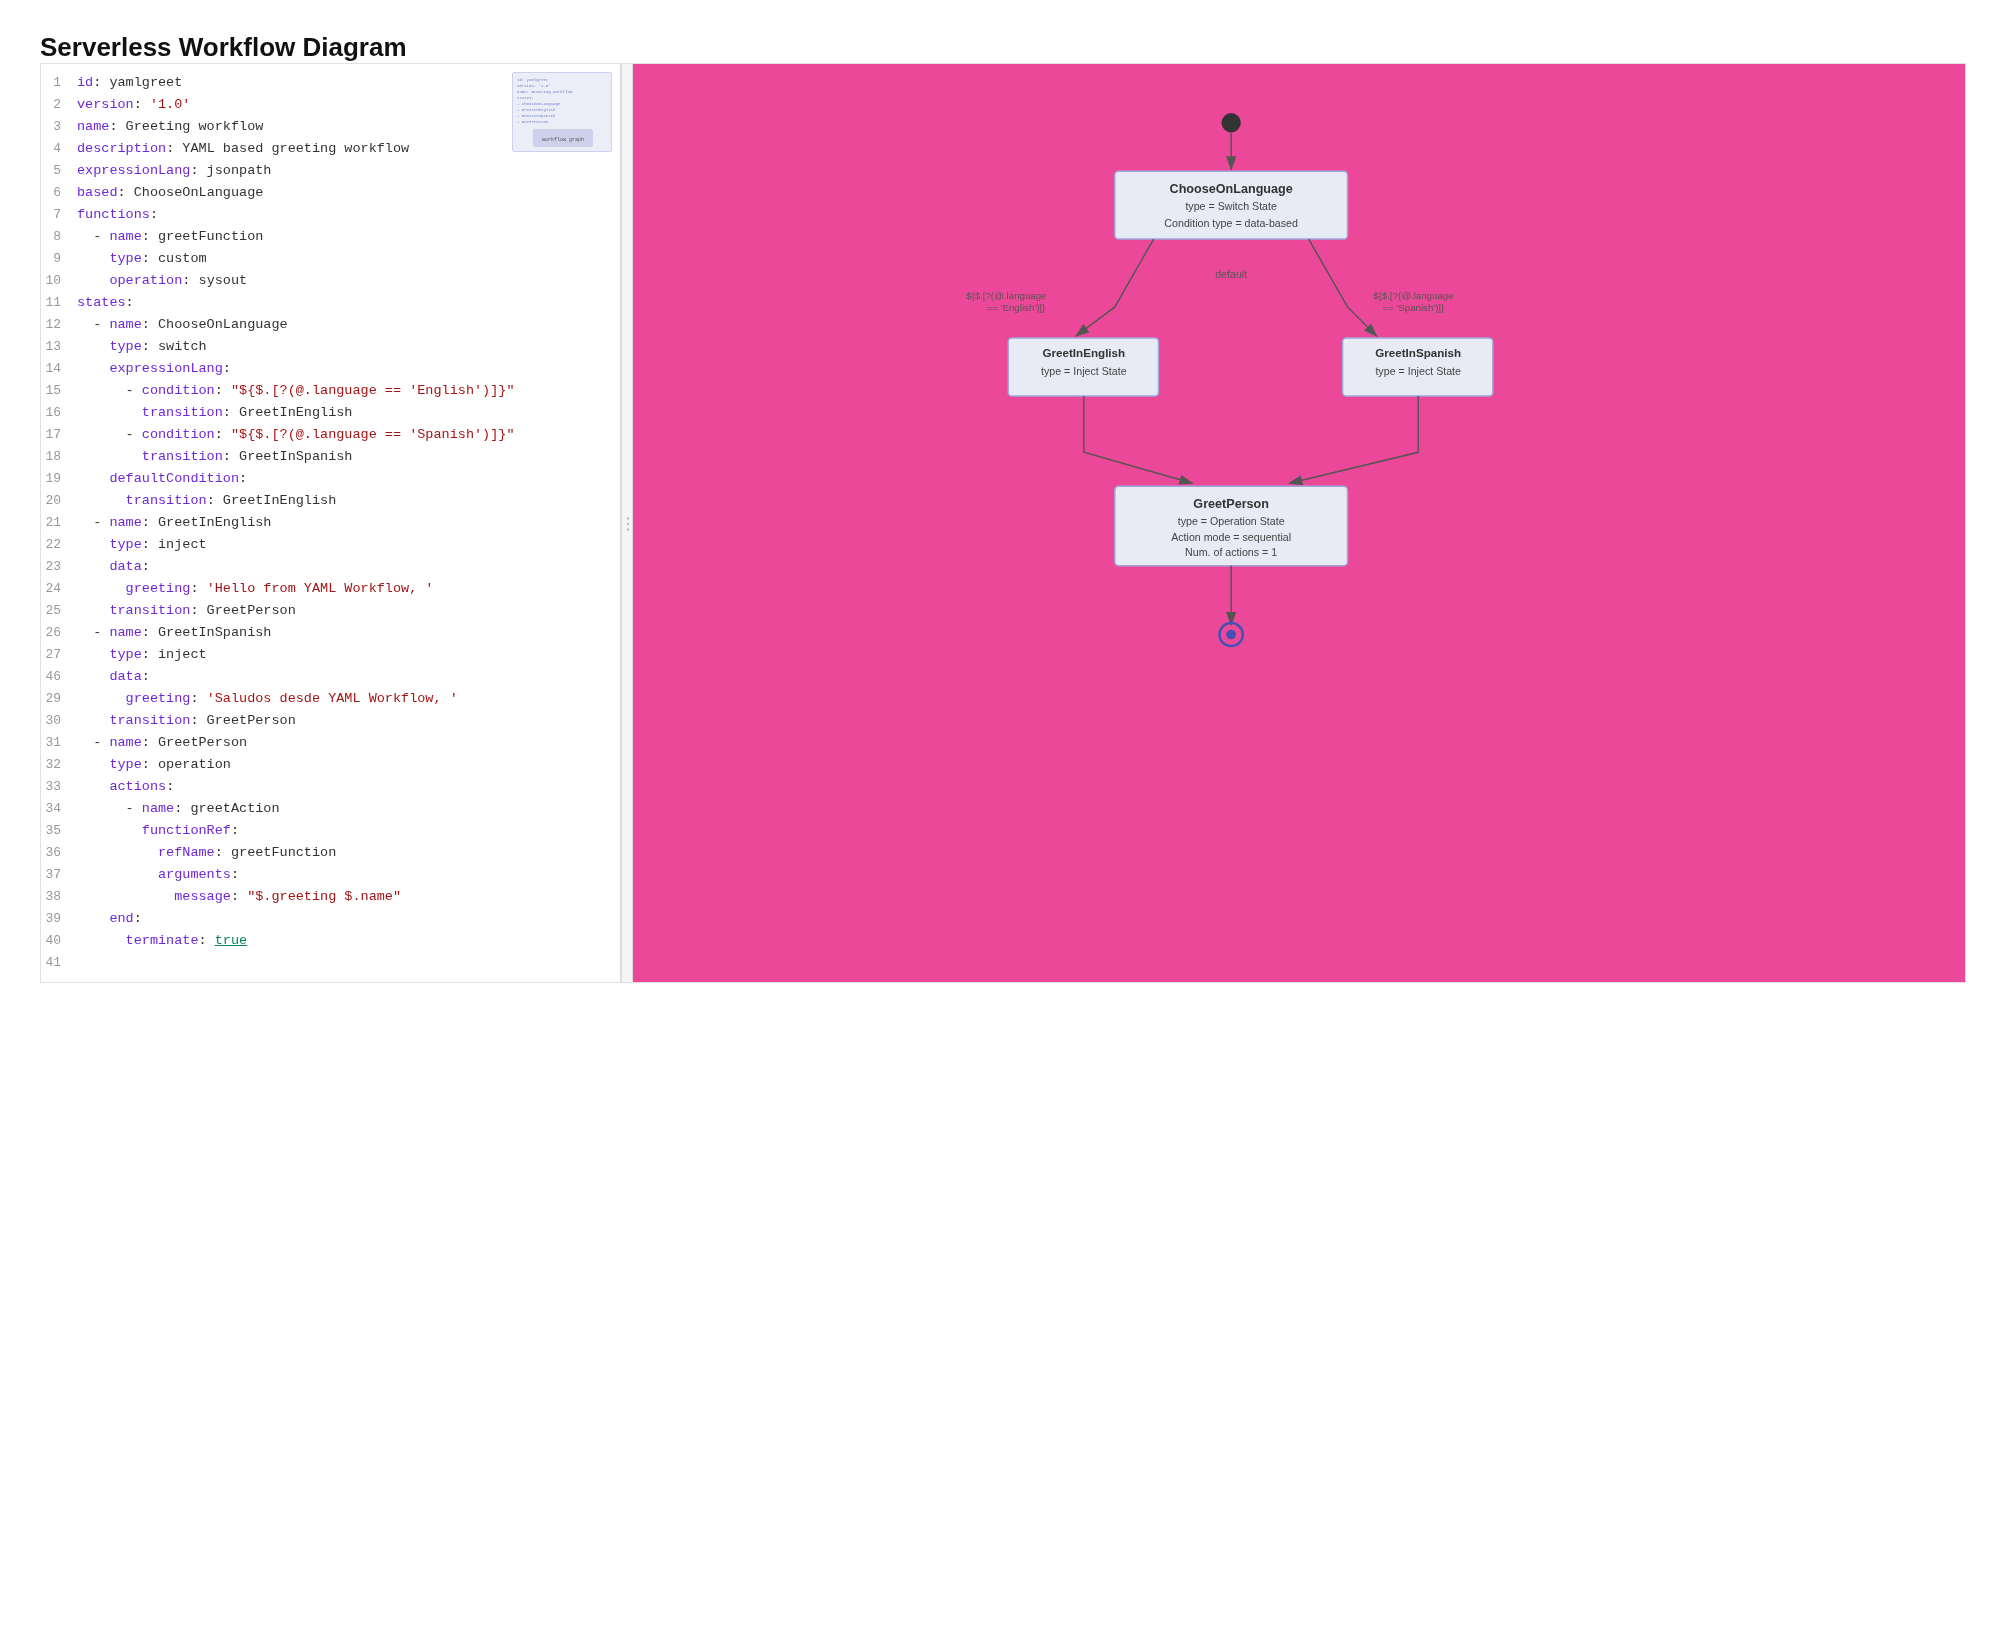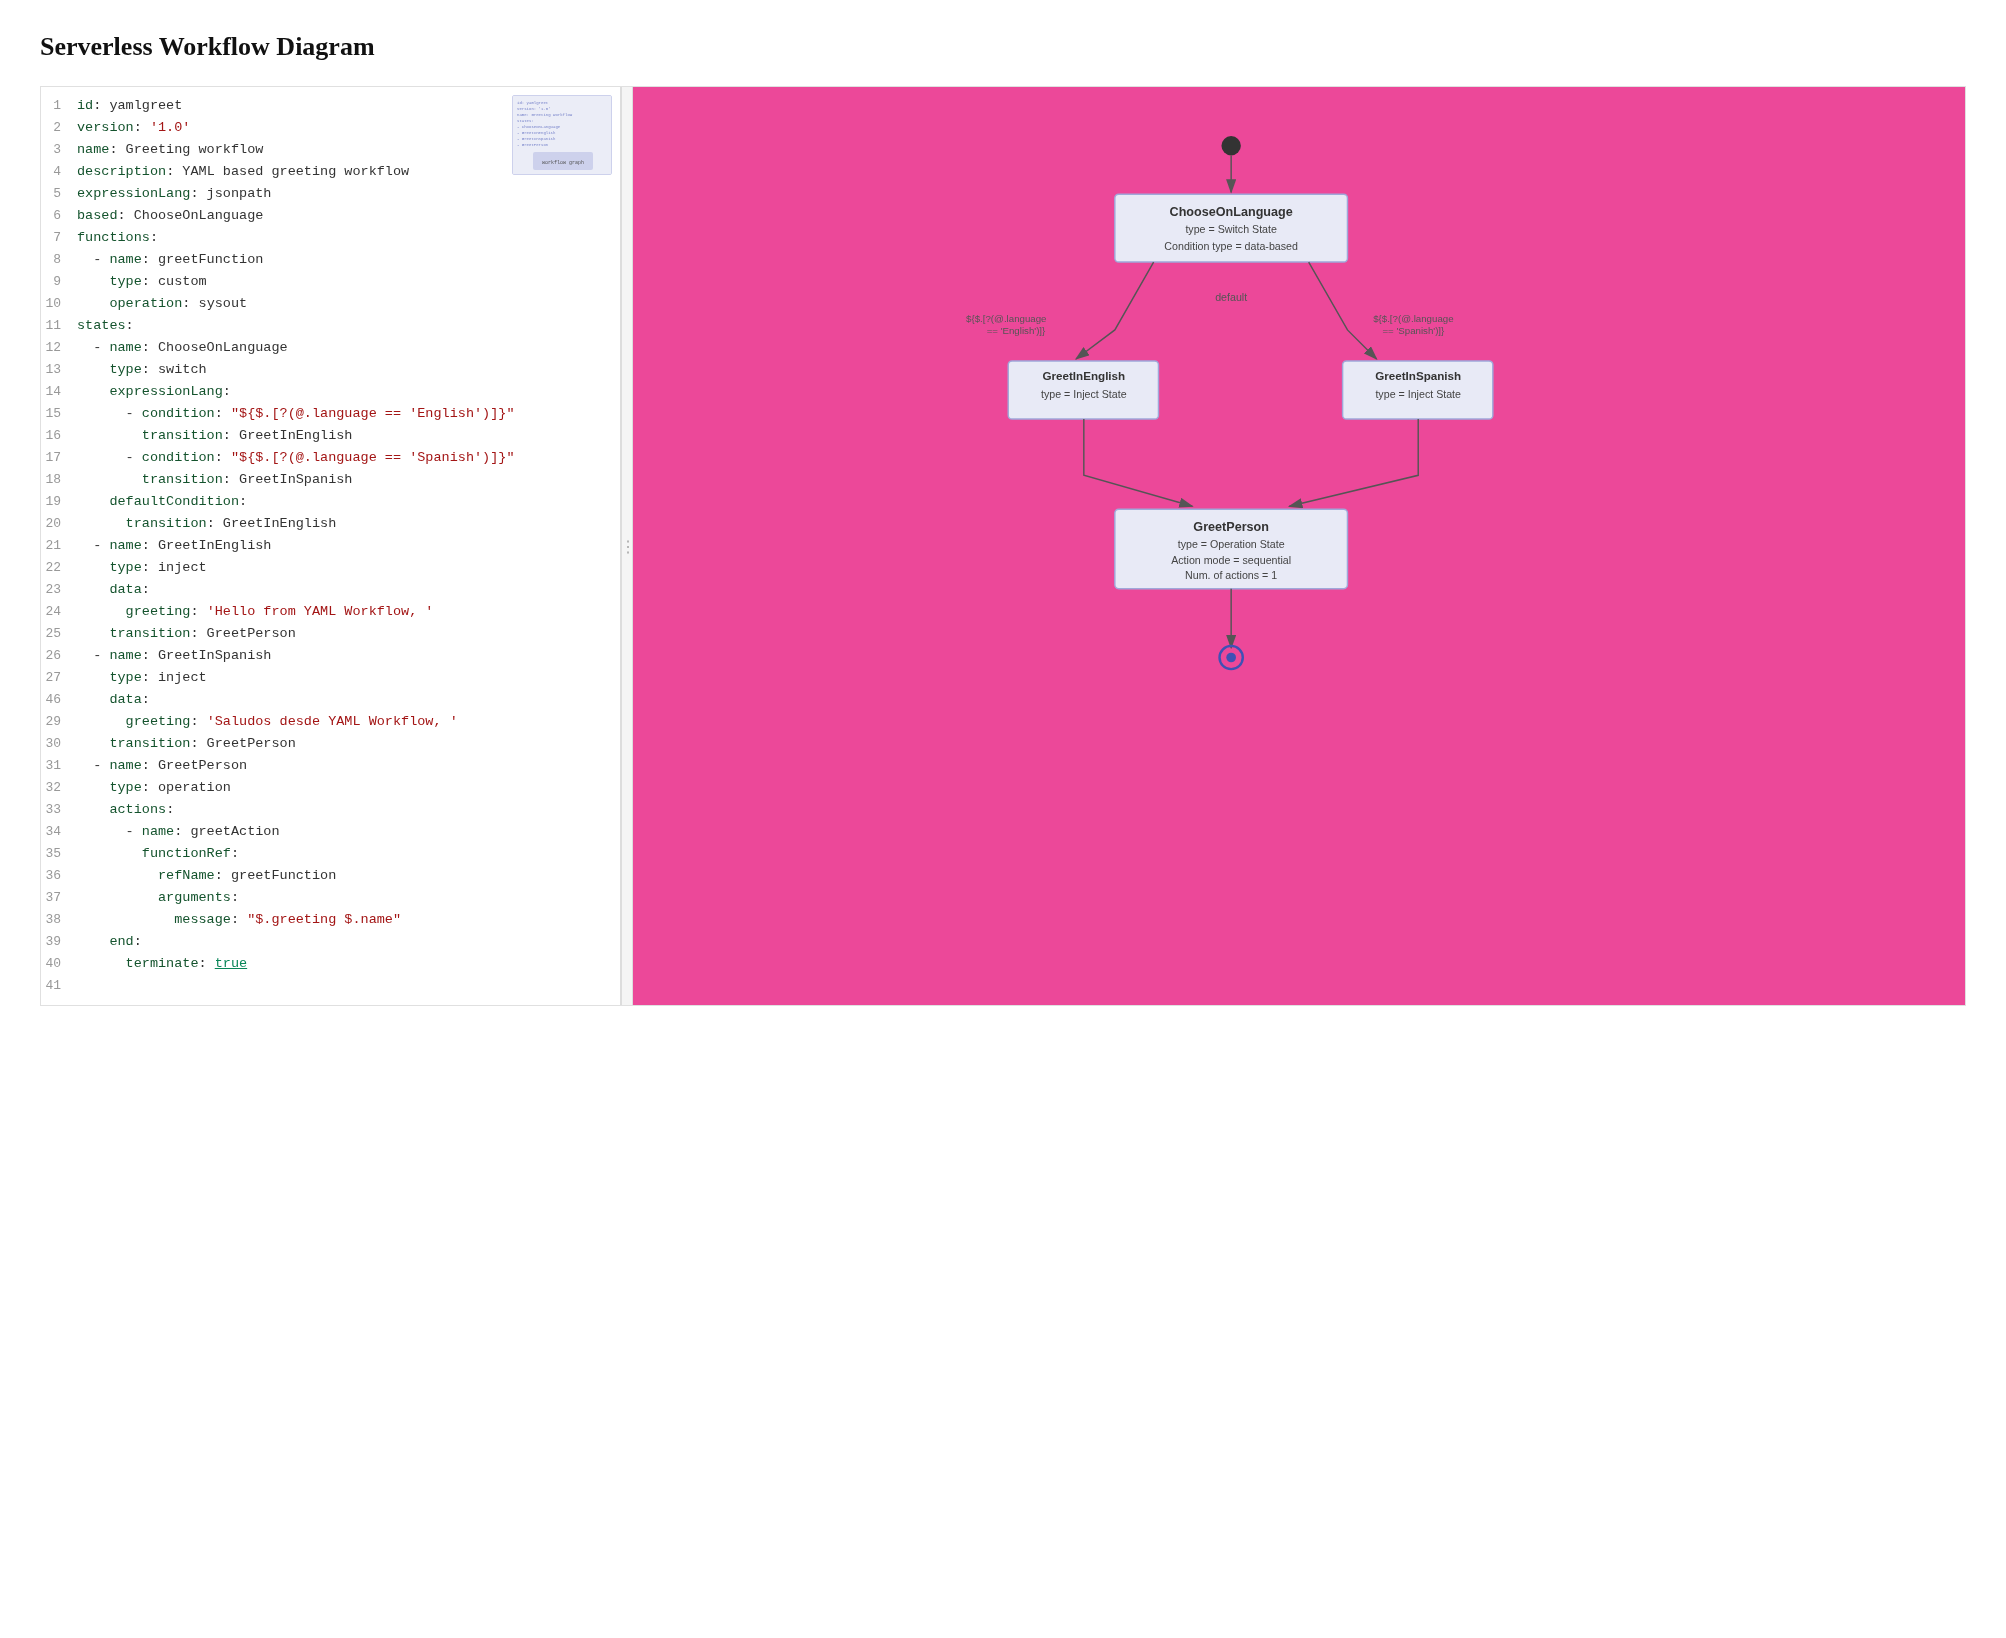--- a/index.html
+++ b/index.html
@@ -5,23 +5,21 @@
     * { box-sizing: border-box; margin: 0; padding: 0; }
     body {
       font-family: -apple-system, BlinkMacSystemFont, 'Segoe UI', sans-serif;
       background: #fff;
       color: #333;
       padding: 32px 40px;
     }
     h1 {
       font-size: 26px;
       font-weight: 600;
-      margin-bottom: 24px;
       color: #111;
-      font-family: Liberation Serif, serif;
     }
     .main-container {
       display: flex;
       flex-direction: row;
       gap: 0;
       border: 1px solid #e0e0e0;
       min-height: 900px;
     }
     .code-panel {
       flex: 0 0 580px;
@@ -48,21 +46,21 @@
       padding-right: 16px;
       user-select: none;
       line-height: 22px;
     }
     .line-content {
       flex: 1;
       white-space: pre;
       line-height: 22px;
       color: #333;
     }
-    .kw { color: #14532d; }
+    .kw { color: #6d28d9; }
     .str { color: #a31515; }
     .val { color: #098658; text-decoration: underline; }
     .divider-handle {
       width: 12px;
       background: #f5f5f5;
       border-left: 1px solid #ddd;
       border-right: 1px solid #ddd;
       display: flex;
       align-items: center;
       justify-content: center;

